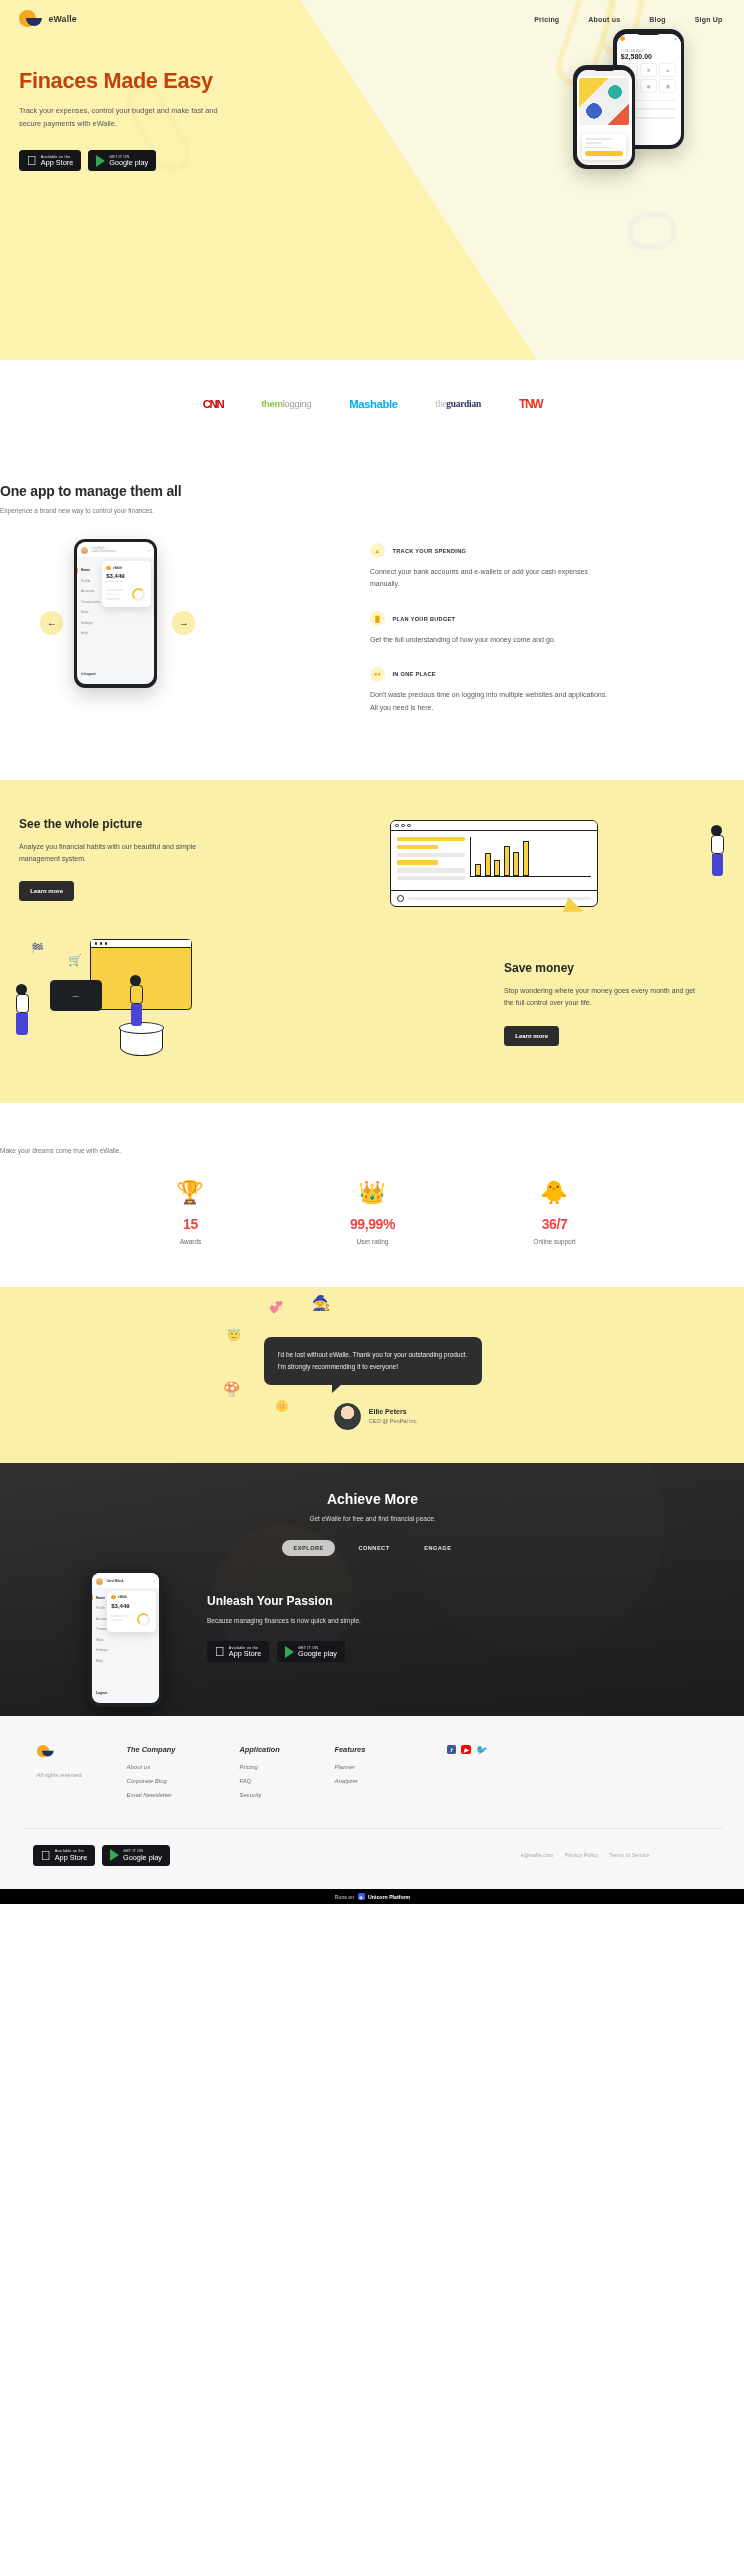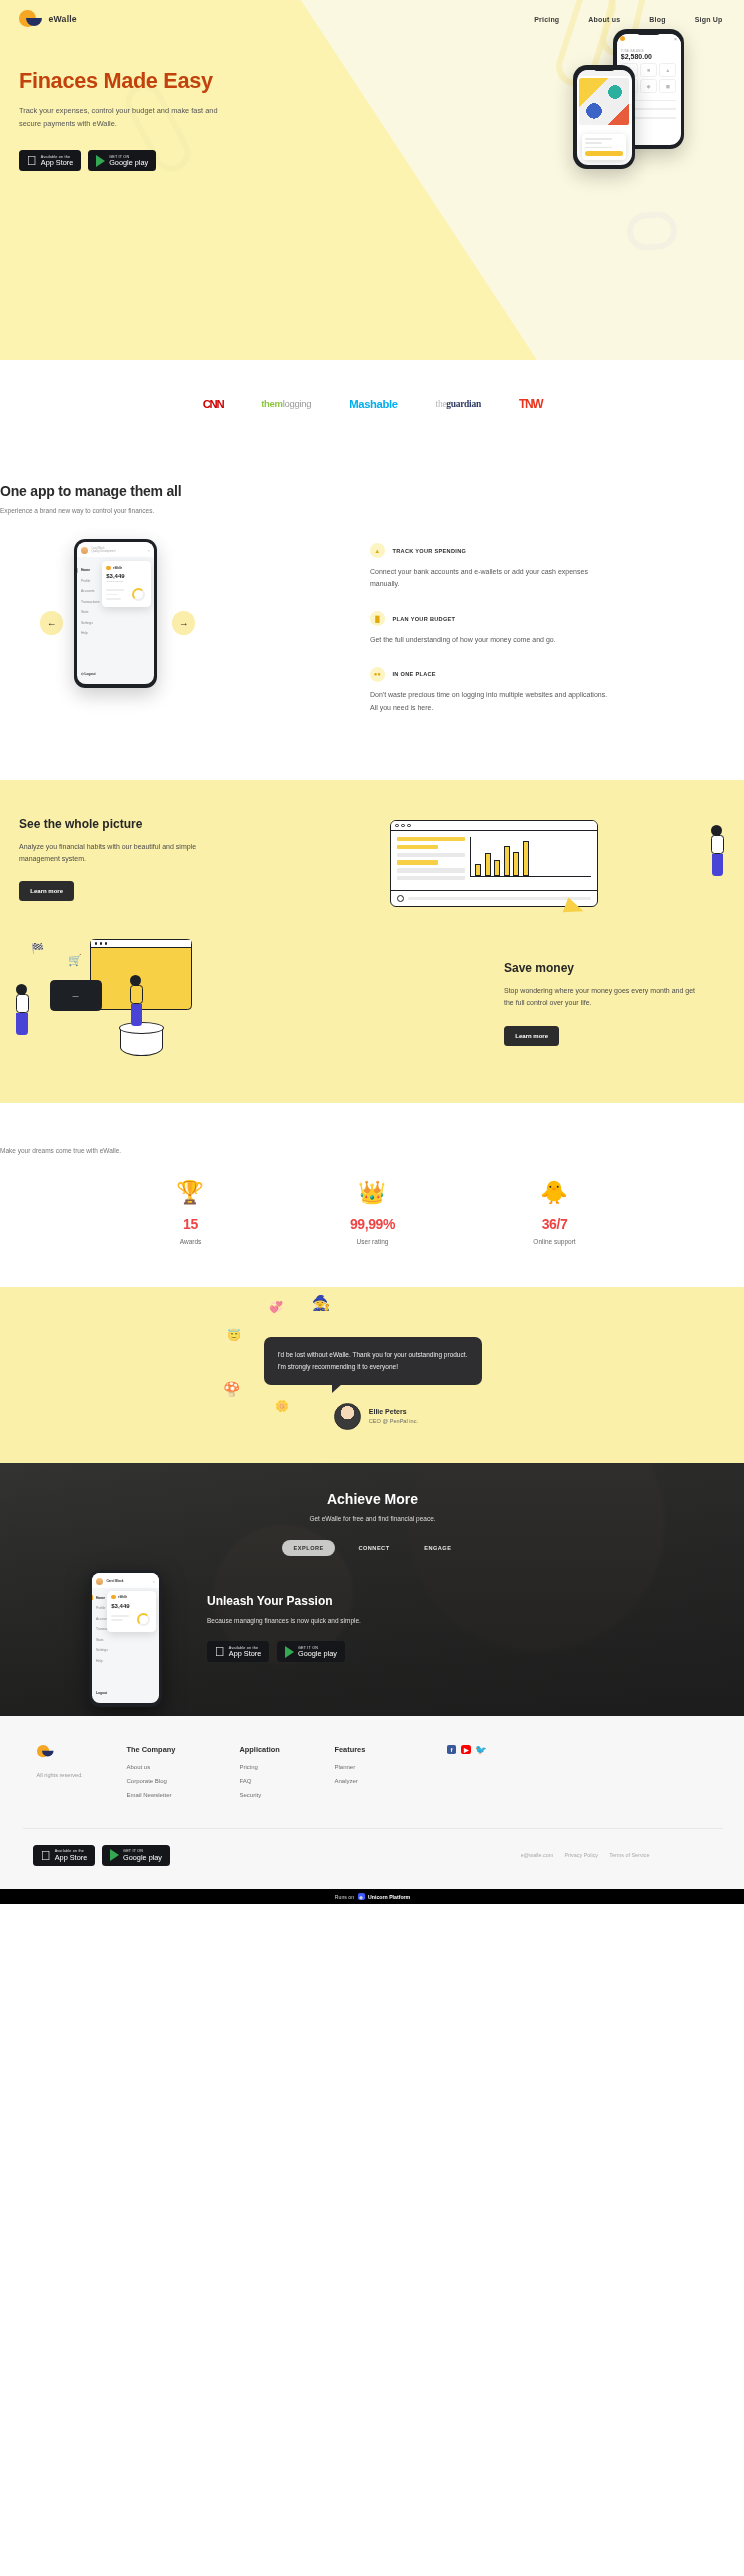--- a/index.html
+++ b/index.html
@@ -330,21 +330,21 @@
   .cta-lower { display: flex; align-items: flex-start; margin-top: 14px; padding: 0 35px; }
   .cta-phone { width: 73px; background: #1d2024; border-radius: 10.4px; padding: 3.5px 2.6px; box-shadow: 0 7px 21px rgba(0,0,0,.5); margin-left: 54px; }
   .cta-phone .screen { background: #f4f6f8; border-radius: 7.8px; height: 130px; position: relative; overflow: hidden; }
   .cta-text { margin-left: 45px; margin-top: 24px; }
   .cta-h2 { font-size: 12px; font-weight: bold; color: #fff; }
   .cta-p { margin-top: 8.7px; font-size: 6.5px; color: #dedede; }
   .cta-store { display: flex; gap: 7.8px; margin-top: 17.3px; }
 
   
   .footer { background: #f7f7f7; padding: 29.4px 0 0; }
-  .foot-cols { display: flex; padding: 0 22.5px; }
+  .foot-cols { display: flex; padding: 0 22.5px; font-style: italic; }
   .foot-brand { width: 104px; padding-left: 14px; }
   .foot-brand .logo-mark { transform: scale(.72); transform-origin: left top; }
   .foot-rights { font-size: 5.6px; color: #9a9a9a; margin-top: 9.5px; }
   .foot-col { width: 113px; }
   .foot-col h4 { font-size: 7.4px; font-weight: bold; color: #2e2e2e; margin-bottom: 10.4px; }
   .foot-col a { display: block; font-size: 6px; color: #6f6f6f; text-decoration: none; margin-bottom: 7.8px; }
   .socials { display: flex; gap: 5.2px; margin-left: 17.3px; }
   .soc { width: 9.5px; height: 9.5px; border-radius: 1.7px; display:flex; align-items:center; justify-content:center; font-size: 6px; color:#fff; font-weight:bold; }
   .soc-fb { background: #3b5998; }
   .soc-yt { background: #ff0000; border-radius: 2.6px; }

